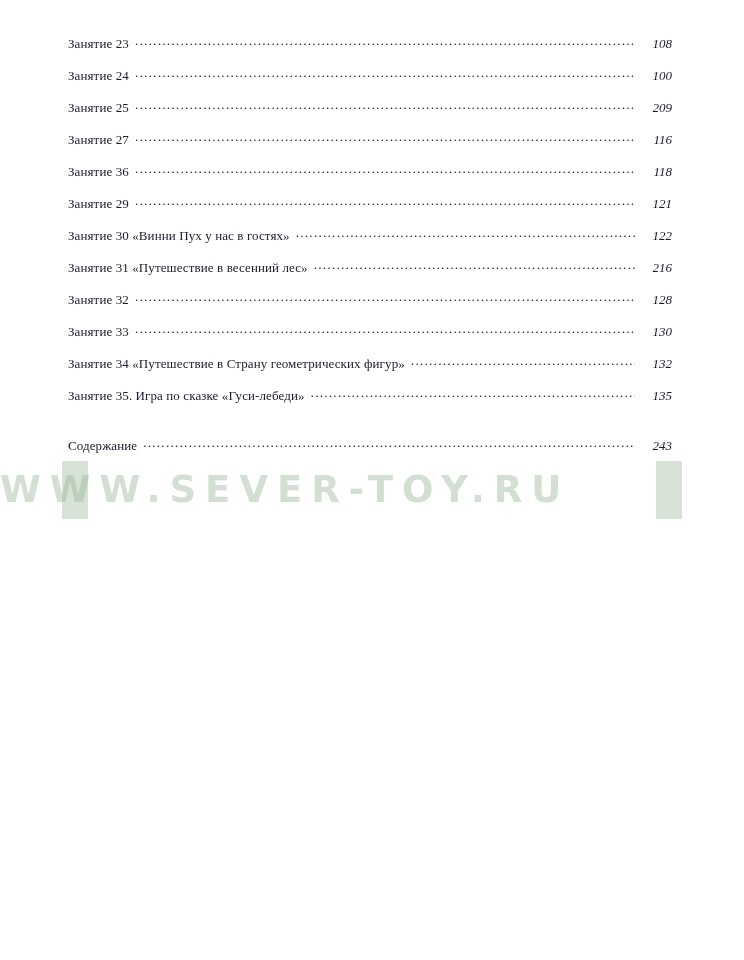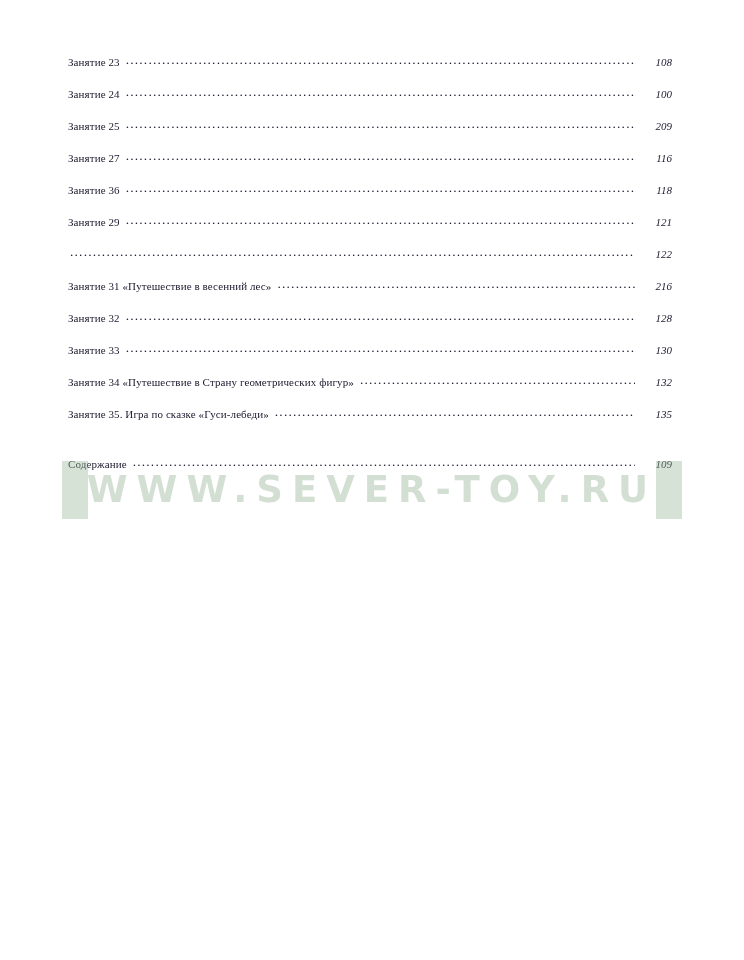--- a/index.html
+++ b/index.html
@@ -21,24 +21,24 @@
     height: 960px;
   }
   .toc {
     position: absolute;
     left: 68px;
     top: 36px;
     width: 604px;
   }
   .toc-entry {
     display: flex;
-    align-items: flex-end;
+    align-items: flex-start;
     width: 100%;
     height: 32px;
-    font-size: 11px;
+    font-size: 13px;
     color: #1a1a2e;
     white-space: nowrap;
   }
   .toc-title {
     flex: 0 0 auto;
     padding-right: 4px;
     letter-spacing: 0.1px;
   }
   .toc-dots {
     flex: 1 1 auto;
@@ -77,21 +77,20 @@
     width: 744px;
     height: 70px;
     pointer-events: none;
     user-select: none;
   }
   .wm-text {
     position: absolute;
     left: 0;
     top: 0;
     width: 744px;
-    text-align: center;
     font-family: "DejaVu Sans", sans-serif;
     font-weight: bold;
     font-size: 37px;
     letter-spacing: 9px;
     color: rgba(155, 185, 155, 0.45);
     line-height: 70px;
   }
   .wm-bar {
     position: absolute;
     top: 6px;
@@ -140,20 +139,21 @@
       <span class="toc-page">118</span>
     </div>
 
     <div class="toc-entry">
       <span class="toc-title">Занятие 29</span>
       <span class="toc-dots"></span>
       <span class="toc-page">121</span>
     </div>
 
     <div class="toc-entry">
+      <span class="toc-title">Занятие 30 «Винни Пух у нас в гостях»</span>
       <span class="toc-dots"></span>
       <span class="toc-page">122</span>
     </div>
 
     <div class="toc-entry">
       <span class="toc-title">Занятие 31 «Путешествие в весенний лес»</span>
       <span class="toc-dots"></span>
       <span class="toc-page">216</span>
     </div>
 
@@ -177,21 +177,21 @@
 
     <div class="toc-entry">
       <span class="toc-title">Занятие 35. Игра по сказке «Гуси-лебеди»</span>
       <span class="toc-dots"></span>
       <span class="toc-page">135</span>
     </div>
 
     <div class="toc-entry spaced-top">
       <span class="toc-title">Содержание</span>
       <span class="toc-dots"></span>
-      <span class="toc-page">109</span>
+      <span class="toc-page">243</span>
     </div>
 
   </div>
 
   <div class="watermark">
     <div class="wm-bar left"></div>
     <div class="wm-bar right"></div>
     <div class="wm-text">WWW.SEVER-TOY.RU</div>
   </div>
 

